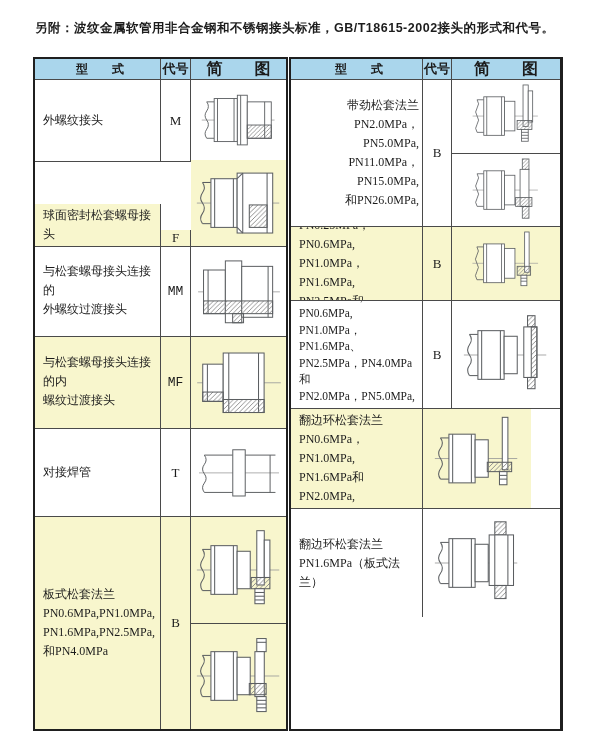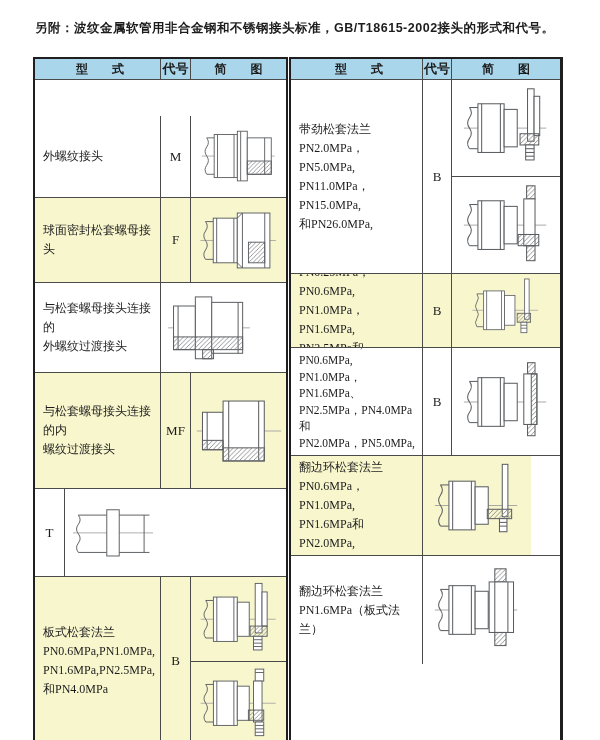--- a/index.html
+++ b/index.html
@@ -15,38 +15,38 @@
   }
   .tables{position:absolute;left:33px;top:57px;display:flex;}
   .jtable{border:2px solid var(--bthick);background:#fff;box-sizing:border-box;}
   .jtable.right{border-right-width:3px;margin-left:1px;}
   .row{display:flex;border-bottom:1px solid var(--bline);box-sizing:border-box;}
   .row:last-child{border-bottom:none;}
   .cell{box-sizing:border-box;border-right:1px solid var(--bline);overflow:hidden;}
   .cell:last-child{border-right:none;}
   .row.head{height:21px;background:var(--hdr);}
   .hcell{display:flex;align-items:center;justify-content:center;
-    font-weight:bold;font-size:12px;white-space:pre;}
+    font-weight:bold;font-size:16px;white-space:pre;}
   .type{display:flex;align-items:center;padding:2px 3px 2px 8px;
     white-space:pre-line;font-size:12px;line-height:19px;}
   .type.dense{font-size:11.5px;line-height:16.5px;}
   .code{display:flex;align-items:center;justify-content:center;font-size:13px;}
   .diag{display:flex;flex-direction:column;}
   .subdiag{flex:1;display:flex;align-items:center;justify-content:center;min-height:0;}
   .subdiag + .subdiag{border-top:1px solid var(--bline);}
   .subdiag svg{width:88px;height:94%;max-height:96px;}
   
   .jtable.left  .type{width:126px;} .jtable.left  .code{width:30px;} .jtable.left  .diag{width:95px;}
   .jtable.right .type{width:132px;} .jtable.right .code{width:29px;} .jtable.right .diag{width:108px;}
   
-  .jtable.left .r0{height:82px;margin-top:36px;}  .jtable.left .r1{height:85px;}
-  .jtable.left .r2{height:90px;}  .jtable.left .r3{height:116px;}
-  .jtable.left .r4{height:88px;}  .jtable.left .r5{height:168px;}
+  .jtable.left .r0{height:82px;}  .jtable.left .r1{height:85px;align-items:flex-end;}
+  .jtable.left .r2{height:90px;font-family:Liberation Mono, monospace;}  .jtable.left .r3{height:92px;font-family:Liberation Mono, monospace;}
+  .jtable.left .r4{height:88px;}  .jtable.left .r5{height:212px;}
   
-  .jtable.right .r0{height:194px;} .jtable.right .r1{height:74px;}
+  .jtable.right .r0{height:147px;text-align:right;} .jtable.right .r1{height:74px;}
   .jtable.right .r2{height:108px;} .jtable.right .r3{height:100px;}
   .jtable.right .r4{height:108px;}
   .hl .cell{background:var(--hl);}
 </style>
 </head>
 <body style="--hdr: #aad6ec; --hl: #f8f6cd; --bline: #4a4a4a; --bthick: #1f1f1f;">
 
 <div class="title">另附：波纹金属软管用非合金钢和不锈钢接头标准，GB/T18615-2002接头的形式和代号。</div>
 <div class="tables" id="tables">
     <div class="jtable left">
@@ -106,20 +106,21 @@
               <path d="M45 20 L51 14" fill="none" stroke="#5b5e61" stroke-width="1.1"></path>
               <path d="M45 72 L51 78" fill="none" stroke="#5b5e61" stroke-width="1.1"></path>
               <rect x="58" y="48" width="19" height="24" fill="url(#h2)" stroke="#5b5e61" stroke-width="1.1"></rect>
             </svg>
           </div>
         </div>
       </div>
       <div class="row r2">
         <div class="cell type">与松套螺母接头连接的
 外螺纹过渡接头</div>
+        <div class="cell code">MM</div>
         <div class="cell diag">
           <div class="subdiag">
             <svg viewBox="0 0 94 92" preserveAspectRatio="xMidYMid meet" xmlns="http://www.w3.org/2000/svg">
               <defs>
                 <pattern id="h3" width="5" height="5" patternUnits="userSpaceOnUse">
                   <path d="M0 5 L5 0" stroke="#8a8a8a" stroke-width="1"></path>
                 </pattern>
               </defs>
               <line x1="2" y1="46" x2="92" y2="46" stroke="#9a9a9a" stroke-width="0.9"></line>
               <rect x="8" y="22" width="24" height="48" fill="#ffffff" stroke="#5b5e61" stroke-width="1.1"></rect>
@@ -151,20 +152,21 @@
               <rect x="30" y="14" width="44" height="64" fill="#ffffff" stroke="#5b5e61" stroke-width="1.1"></rect>
               <line x1="36" y1="14" x2="36" y2="78" stroke="#5b5e61" stroke-width="1.1"></line>
               <line x1="68" y1="14" x2="68" y2="78" stroke="#5b5e61" stroke-width="1.1"></line>
               <rect x="8" y="56" width="22" height="10" fill="url(#h4)" stroke="#5b5e61" stroke-width="1.1"></rect>
               <rect x="30" y="64" width="44" height="14" fill="url(#h4)" stroke="#5b5e61" stroke-width="1.1"></rect>
             </svg>
           </div>
         </div>
       </div>
       <div class="row r4">
+        <div class="cell type">对接焊管</div>
         <div class="cell code">T</div>
         <div class="cell diag">
           <div class="subdiag">
             <svg viewBox="0 0 94 92" preserveAspectRatio="xMidYMid meet" xmlns="http://www.w3.org/2000/svg">
               <defs>
                 <pattern id="h5" width="5" height="5" patternUnits="userSpaceOnUse">
                   <path d="M0 5 L5 0" stroke="#8a8a8a" stroke-width="1"></path>
                 </pattern>
               </defs>
               <line x1="2" y1="46" x2="92" y2="46" stroke="#9a9a9a" stroke-width="0.9"></line>

